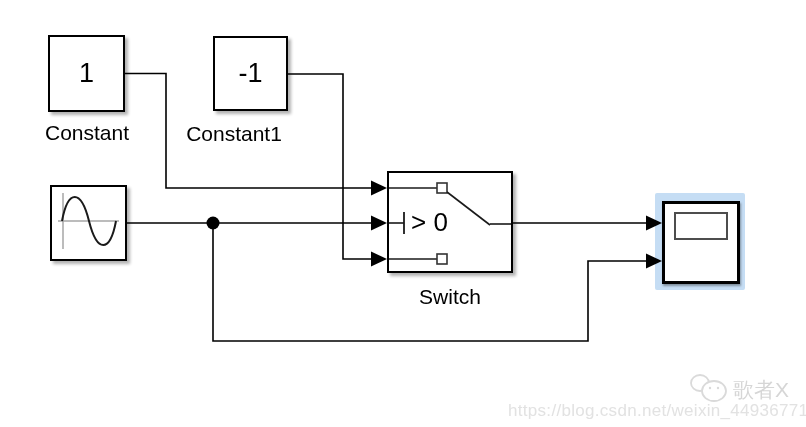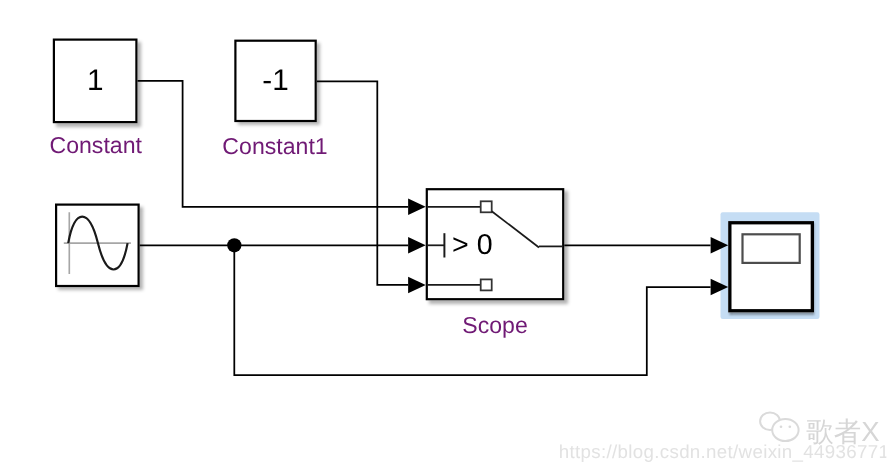--- a/index.html
+++ b/index.html
@@ -7,21 +7,21 @@
     position:relative;width:806px;height:427px;background:#ffffff;
     font-family:"Liberation Sans",sans-serif;overflow:hidden;
   }
   .block{
     position:absolute;background:#ffffff;border:2px solid #000;
     box-sizing:border-box;display:flex;align-items:center;justify-content:center;
     box-shadow:3px 3px 3px rgba(0,0,0,0.30);
   }
   .block-value{font-size:27px;color:#000;line-height:1;}
   .block-label{
-    position:absolute;font-size:21px;color:#701a75;text-align:center;
+    position:absolute;font-size:21px;color:#000000;text-align:center;
     white-space:nowrap;transform:translateX(-50%);
   }
   .wire-layer{position:absolute;left:0;top:0;z-index:5;}
   .criteria-text{
     position:absolute;left:411px;top:209px;z-index:6;
     font-size:26px;color:#000;line-height:1;white-space:nowrap;
   }
   .scope-highlight{
     position:absolute;left:655px;top:193px;width:90px;height:97px;
     background:#c5ddf4;border-radius:2px;
@@ -29,50 +29,50 @@
   .scope-block{
     position:absolute;left:662px;top:201px;width:78px;height:83px;
     border:3px solid #000;background:#fff;box-sizing:border-box;
     box-shadow:1px 2px 2px rgba(0,0,0,0.35);
   }
   .scope-screen{
     position:absolute;left:9px;top:8px;width:54px;height:28px;
     border:2px solid #4d4d4d;background:#fff;box-sizing:border-box;
   }
   .watermark{position:absolute;z-index:8;color:#d6d6d6;}
-  .wm-author{left:733px;top:376px;font-size:25px;white-space:nowrap;}
+  .wm-author{left:733px;top:376px;font-size:21px;white-space:nowrap;}
   .wm-url{left:508px;top:401px;font-size:17px;color:#e2e2e2;white-space:nowrap;letter-spacing:0.3px;}
   .wm-icon{position:absolute;left:688px;top:373px;}
 </style>
 </head>
 <body>
 
 <div class="canvas">
 
   <div class="block" style="left:48px;top:35px;width:77px;height:77px;">
     <span class="block-value">1</span>
   </div>
   <div class="block-label" style="left:87px;top:121px;">Constant</div>
 
   <div class="block" style="left:213px;top:36px;width:75px;height:75px;">
     <span class="block-value">-1</span>
   </div>
-  <div class="block-label" style="left:250px;top:122px;">Constant1</div>
+  <div class="block-label" style="left:234px;top:122px;">Constant1</div>
 
   <div class="block" style="left:50px;top:185px;width:77px;height:76px;">
     <svg width="73" height="72" viewBox="0 0 73 72">
       <line x1="11" y1="6" x2="11" y2="62" stroke="#a6a6a6" stroke-width="1.5"></line>
       <line x1="6" y1="34" x2="67" y2="34" stroke="#a6a6a6" stroke-width="1.5"></line>
       <path d="M10 34 C 16 2, 29 2, 37 34 S 58 66, 64 34" fill="none" stroke="#1a1a1a" stroke-width="2"></path>
     </svg>
   </div>
 
   <div class="block" style="left:387px;top:171px;width:126px;height:102px;"></div>
   <div class="criteria-text">&gt; 0</div>
-  <div class="block-label" style="left:450px;top:285px;">Scope</div>
+  <div class="block-label" style="left:450px;top:285px;">Switch</div>
 
   <div class="scope-highlight"></div>
   <div class="scope-block">
     <div class="scope-screen"></div>
   </div>
 
   <svg class="wire-layer" width="806" height="427" viewBox="0 0 806 427">
 
     <polyline points="125,73.5 166,73.5 166,188 371,188" fill="none" stroke="#000" stroke-width="1.6"></polyline>
     <polygon points="387,188 371,180.5 371,195.5" fill="#000"></polygon>

